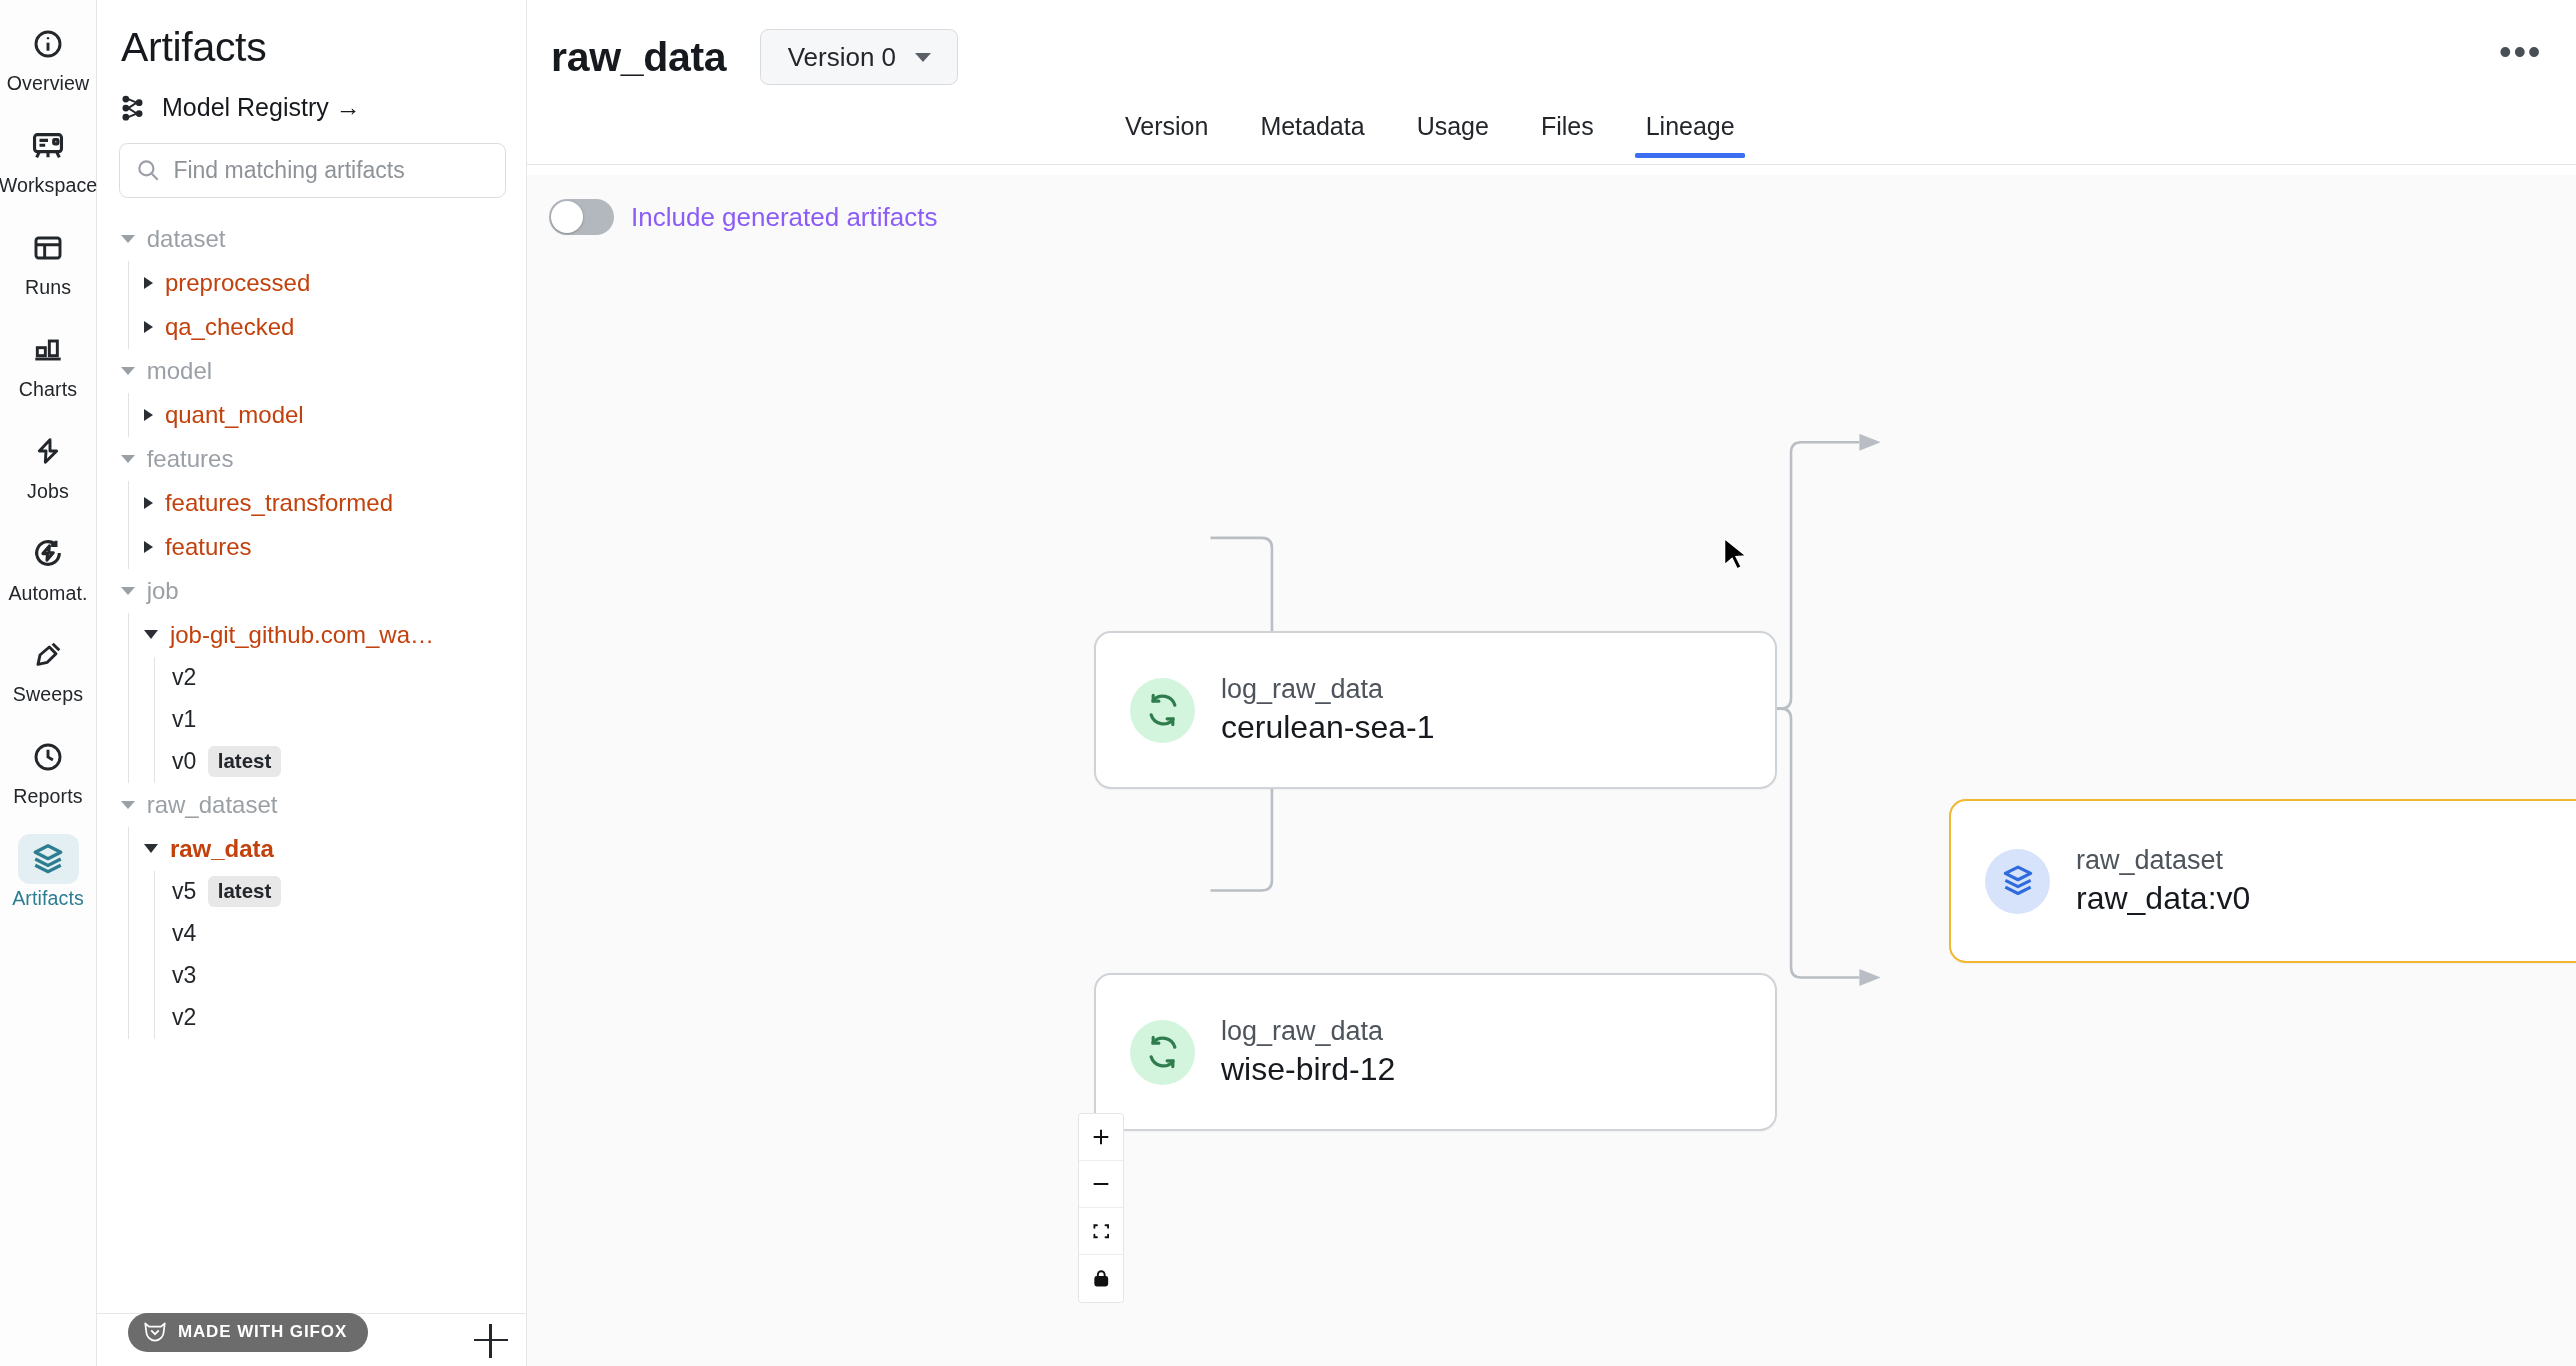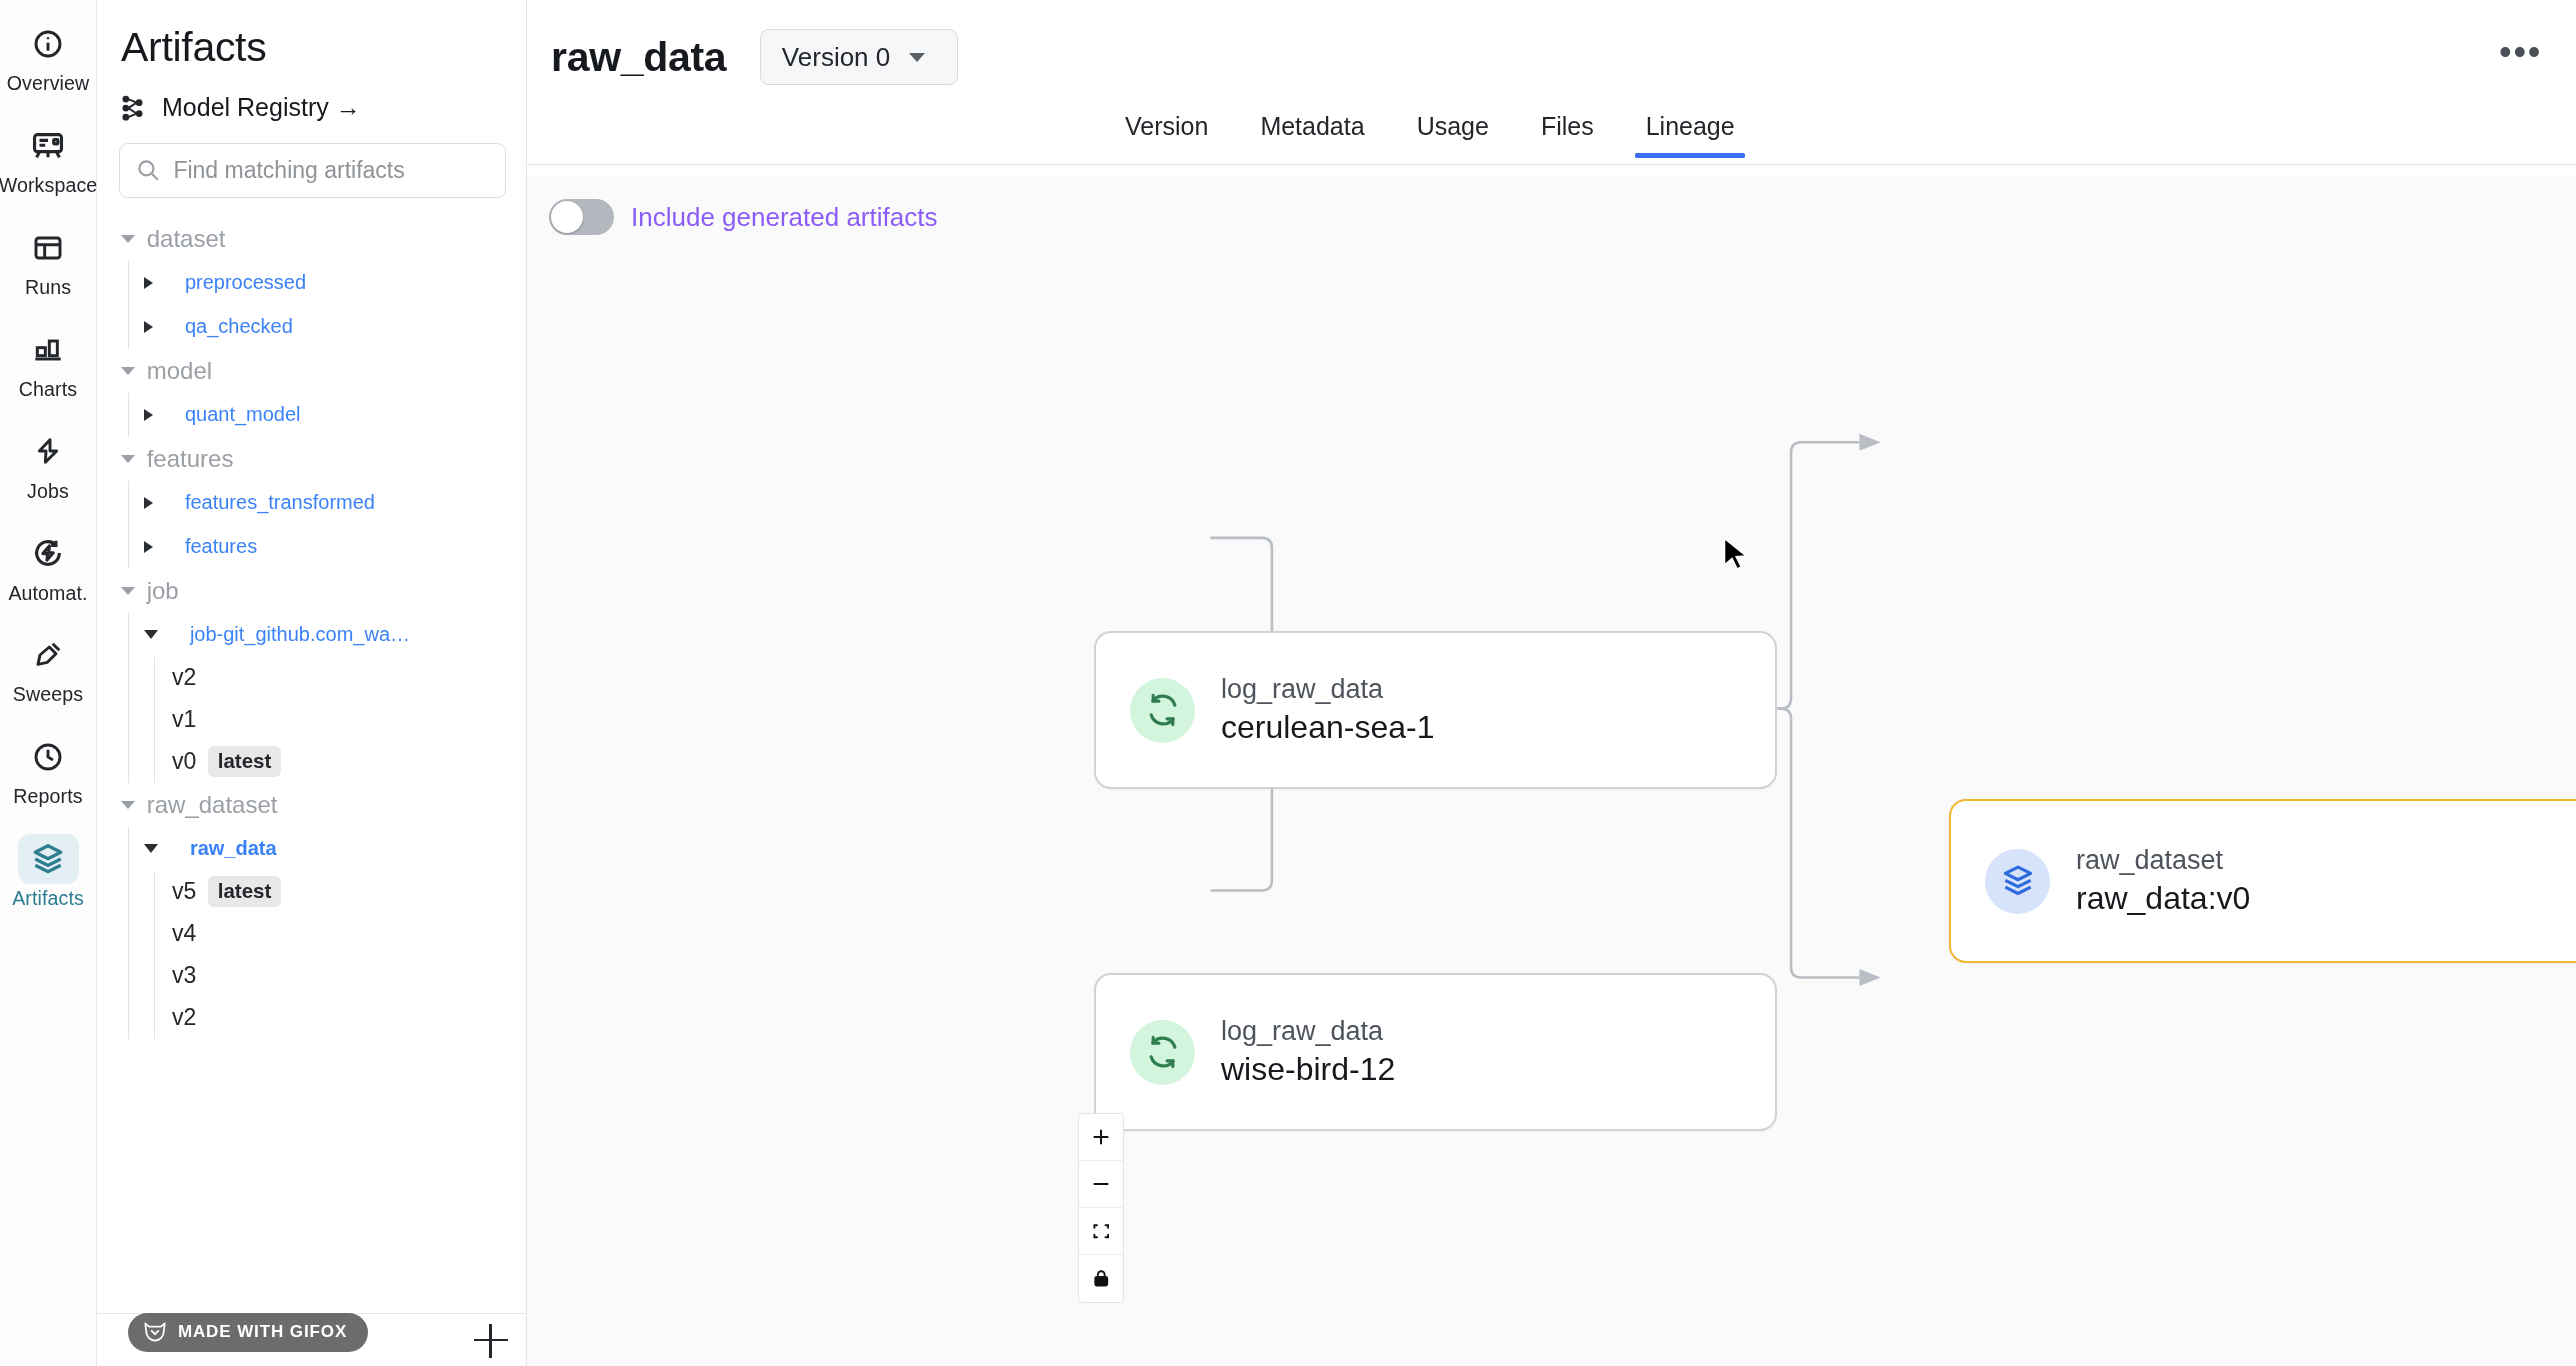--- a/index.html
+++ b/index.html
@@ -78,21 +78,21 @@
     display: flex; align-items: center; gap: 12px; height: 44px; cursor: pointer;
   }
   .caret-right {
     width: 0; height: 0; border-top: 6.8px solid transparent;
     border-bottom: 6.8px solid transparent; border-left: 9.4px solid #2b2f33;
   }
   .caret-down-dark {
     width: 0; height: 0; border-left: 7.7px solid transparent;
     border-right: 7.7px solid transparent; border-top: 9.4px solid #2b2f33;
   }
-  .child-label { font-size: 20px; color: #3b82f6; white-space: nowrap; margin-left: 20px; }
+  .child-label { font-size: 24px; color: #c2410c; white-space: nowrap; }
   .child-label.bold { font-weight: 700; }
   .ver-list { border-left: 1.7px solid #e2e2e2; margin-left: 10.2px; padding-left: 17px; }
   .ver-row { display: flex; align-items: center; gap: 12px; height: 42px; cursor: pointer; }
   .ver-label { font-size: 23px; color: #23272b; }
   .badge {
     background: #e8e8e8; color: #23272b; font-size: 20.5px; font-weight: 700;
     border-radius: 6px; padding: 2.6px 9.4px 4.3px 9.4px;
   }
 
   .panel-footer {
@@ -120,21 +120,21 @@
   
   .main { flex: 1 1 auto; height: 1367px; position: relative; background: #fff; overflow: hidden; }
   .main-header {
     height: 114px; display: flex; align-items: center;
     padding: 0 34px 0 24px; background: #fff;
   }
   .art-title { font-size: 41px; color: #16191d; font-weight: 700; letter-spacing: -0.3px; }
   .version-btn {
     margin-left: 34px; height: 56px; min-width: 198px;
     border: 1.7px solid #d8dadd; border-radius: 8.5px; background: #f6f7f8;
-    display: flex; align-items: center; justify-content: flex-start; gap: 19px;
+    display: flex; align-items: center; justify-content: center; gap: 19px;
     cursor: pointer; padding: 0 20.5px;
   }
   .version-btn-label { font-size: 26px; color: #23272b; }
   .chev-down {
     width: 0; height: 0; border-left: 8.5px solid transparent;
     border-right: 8.5px solid transparent; border-top: 9.4px solid #5b6066;
   }
   .dots {
     margin-left: auto; font-size: 36px; color: #4a4f55; letter-spacing: 1.7px;
     cursor: pointer; line-height: 17px; padding-bottom: 12px;

